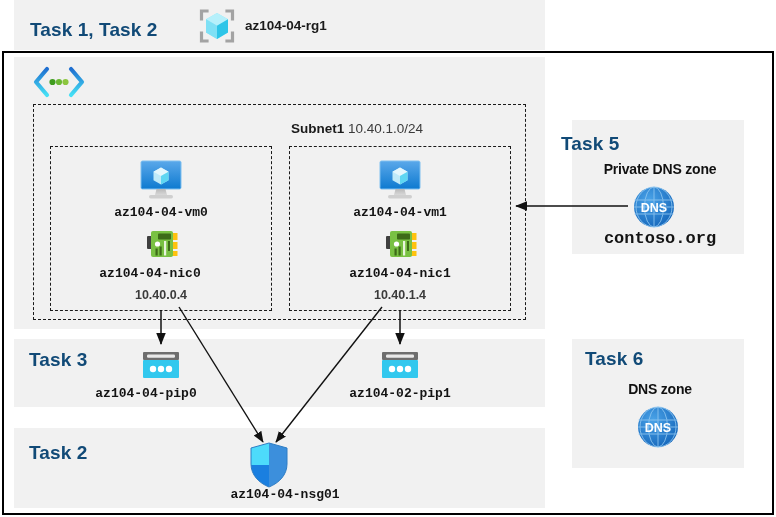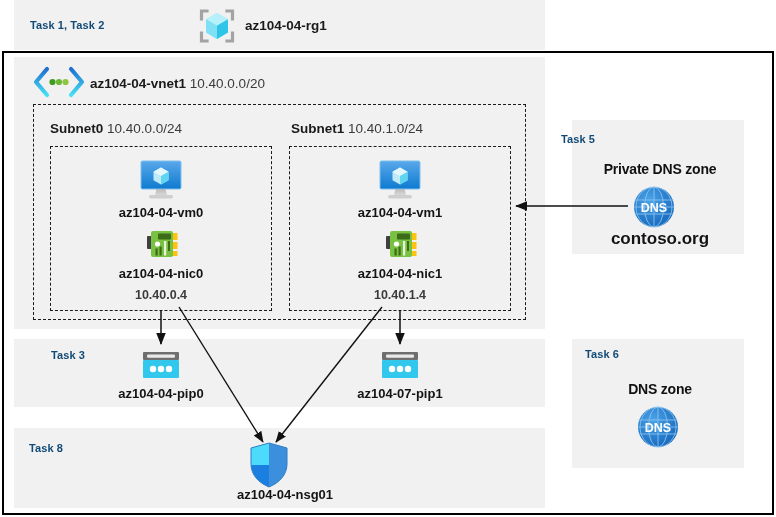--- a/index.html
+++ b/index.html
@@ -19,21 +19,21 @@
   }
   .panel {
     position: absolute;
     background: #f1f1f1;
     box-sizing: border-box;
   }
   .task-label {
     position: absolute;
     color: #114a77;
     font-weight: bold;
-    font-size: 11px;
+    font-size: 19px;
     letter-spacing: 0.1px;
     white-space: nowrap;
   }
   .hdr-bold {
     font-weight: bold;
     color: #1a1a1a;
   }
   .hdr-reg {
     font-weight: normal;
     color: #3b3b3b;
@@ -43,20 +43,21 @@
     font-size: 13.5px;
     white-space: nowrap;
   }
   .res-name {
     position: absolute;
     font-weight: bold;
     font-size: 13px;
     color: #141414;
     white-space: nowrap;
     text-align: center;
+    font-family: Liberation Mono, monospace;
   }
   .res-ip {
     position: absolute;
     font-weight: bold;
     font-size: 12.5px;
     color: #3b3b3b;
     white-space: nowrap;
     text-align: center;
   }
   .centered {
@@ -141,31 +142,23 @@
         </linearGradient>
       </defs>
       <path d="M14 2 L3 15 L14 28" stroke="url(#vnetg1)" stroke-width="4.2" fill="none" stroke-linecap="round" stroke-linejoin="round"></path>
       <path d="M38 2 L49 15 L38 28" stroke="url(#vnetg2)" stroke-width="4.2" fill="none" stroke-linecap="round" stroke-linejoin="round"></path>
       <circle cx="19.5" cy="15" r="3.1" fill="#3f9c1e"></circle>
       <circle cx="26" cy="15" r="3.1" fill="#6bb934"></circle>
       <circle cx="32.5" cy="15" r="3.1" fill="#8cc63f"></circle>
     </svg>
   </div>
 
-  <div class="title-line" style="left:90px; top:76px;">
-    <span class="hdr-bold">az104-04-vnet1</span>
-    <span class="hdr-reg"> 10.40.0.0/20</span>
-  </div>
 
   <div class="dashed-box" style="left:33px; top:104px; width:493px; height:216px;"></div>
 
-  <div class="title-line" style="left:50px; top:121px;">
-    <span class="hdr-bold">Subnet0</span>
-    <span class="hdr-reg"> 10.40.0.0/24</span>
-  </div>
   <div class="dashed-box" style="left:50px; top:146px; width:222px; height:165px;"></div>
 
   <div class="icon" style="left:137px; top:159px;">
     <svg width="48" height="42" viewBox="0 0 48 42">
       <defs>
         <linearGradient id="vmscr0" x1="0" y1="0" x2="0" y2="1">
           <stop offset="0" stop-color="#5aa8ea"></stop>
           <stop offset="1" stop-color="#0e7ad0"></stop>
         </linearGradient>
         <linearGradient id="vmstand0" x1="0" y1="0" x2="0" y2="1">
@@ -192,21 +185,21 @@
       <rect x="27" y="23" width="5.5" height="5" fill="#ffc20e"></rect>
       <rect x="6" y="3" width="22" height="26" rx="2" fill="#79c143"></rect>
       <rect x="13" y="5.5" width="13" height="6" rx="0.8" fill="#3d6b18"></rect>
       <circle cx="12.5" cy="16" r="2.6" fill="#ffffff"></circle>
       <rect x="10.5" y="20.5" width="2.2" height="7" fill="#3d6b18"></rect>
       <rect x="14.5" y="18.5" width="2.2" height="9" fill="#3d6b18"></rect>
       <rect x="19" y="13" width="2.2" height="14.5" fill="#e9f4dd"></rect>
       <rect x="23" y="13" width="2" height="10" fill="#3d6b18"></rect>
     </svg>
   </div>
-  <div class="res-name centered" style="left:161px; top:266px;">az104-04-nic0</div>
+  <div class="res-name centered" style="left:150px; top:266px;">az104-04-nic0</div>
   <div class="res-ip centered" style="left:161px; top:288px;">10.40.0.4</div>
 
   <div class="title-line" style="left:291px; top:121px;">
     <span class="hdr-bold">Subnet1</span>
     <span class="hdr-reg"> 10.40.1.0/24</span>
   </div>
   <div class="dashed-box" style="left:289px; top:146px; width:222px; height:165px;"></div>
 
   <div class="icon" style="left:376px; top:159px;">
     <svg width="48" height="42" viewBox="0 0 48 42">
@@ -270,45 +263,45 @@
         <line x1="4" y1="22" x2="44" y2="22"></line>
         <line x1="4.5" y1="29" x2="43.5" y2="29"></line>
       </g>
       <text x="24" y="27" font-family="Liberation Sans, sans-serif" font-size="12.5" font-weight="bold" fill="#ffffff" text-anchor="middle">DNS</text>
     </svg>
   </div>
 
   <div class="res-name centered" style="left:660px; top:229px; font-size:17px;">contoso.org</div>
 
   <div class="panel" style="left:14px; top:339px; width:531px; height:68px;"></div>
-  <div class="task-label" style="left:29px; top:349px;margin-left:22px;">Task 3</div>
+  <div class="task-label" style="left:29px; top:349px;">Task 3</div>
 
   <div class="icon" style="left:141px; top:350px;">
     <svg width="40" height="32" viewBox="0 0 40 32">
       <rect x="2" y="2" width="36" height="8" rx="1" fill="#6e6e6e"></rect>
       <rect x="6" y="4.5" width="28" height="3.2" rx="1.2" fill="#e9e9e9"></rect>
       <rect x="2" y="10" width="36" height="18" rx="1" fill="#32c8ee"></rect>
       <circle cx="12" cy="19" r="3.2" fill="#ffffff"></circle>
       <circle cx="20" cy="19" r="3.2" fill="#ffffff"></circle>
       <circle cx="28" cy="19" r="3.2" fill="#ffffff"></circle>
     </svg>
   </div>
-  <div class="res-name centered" style="left:161px; top:386px;">az104-04-pip0</div>
+  <div class="res-name centered" style="left:146px; top:386px;">az104-04-pip0</div>
 
   <div class="icon" style="left:380px; top:350px;">
     <svg width="40" height="32" viewBox="0 0 40 32">
       <rect x="2" y="2" width="36" height="8" rx="1" fill="#6e6e6e"></rect>
       <rect x="6" y="4.5" width="28" height="3.2" rx="1.2" fill="#e9e9e9"></rect>
       <rect x="2" y="10" width="36" height="18" rx="1" fill="#32c8ee"></rect>
       <circle cx="12" cy="19" r="3.2" fill="#ffffff"></circle>
       <circle cx="20" cy="19" r="3.2" fill="#ffffff"></circle>
       <circle cx="28" cy="19" r="3.2" fill="#ffffff"></circle>
     </svg>
   </div>
-  <div class="res-name centered" style="left:400px; top:386px;">az104-07-pip1</div>
+  <div class="res-name centered" style="left:400px; top:386px;">az104-02-pip1</div>
 
   <div class="panel" style="left:572px; top:339px; width:172px; height:129px;"></div>
   <div class="task-label" style="left:585px; top:348px;">Task 6</div>
   <div class="zone-title centered" style="left:660px; top:381px;">DNS zone</div>
 
   <div class="icon" style="left:634px; top:405px;">
     <svg width="48" height="44" viewBox="0 0 48 44">
       <defs>
         <radialGradient id="dnsg2" cx="0.38" cy="0.32" r="0.78">
           <stop offset="0" stop-color="#4aa3e8"></stop>
@@ -322,21 +315,21 @@
         <line x1="24" y1="2" x2="24" y2="42"></line>
         <line x1="4.5" y1="15" x2="43.5" y2="15"></line>
         <line x1="4" y1="22" x2="44" y2="22"></line>
         <line x1="4.5" y1="29" x2="43.5" y2="29"></line>
       </g>
       <text x="24" y="27" font-family="Liberation Sans, sans-serif" font-size="12.5" font-weight="bold" fill="#ffffff" text-anchor="middle">DNS</text>
     </svg>
   </div>
 
   <div class="panel" style="left:14px; top:428px; width:531px; height:80px;"></div>
-  <div class="task-label" style="left:29px; top:442px;">Task 8</div>
+  <div class="task-label" style="left:29px; top:442px;">Task 2</div>
 
   <div class="icon" style="left:248px; top:442px;">
     <svg width="42" height="46" viewBox="0 0 42 46">
       <defs>
         <clipPath id="shieldclip">
           <path d="M21 1 L39 6 L39 22 C39 33 31 41 21 45 C11 41 3 33 3 22 L3 6 Z"></path>
         </clipPath>
       </defs>
       <g clip-path="url(#shieldclip)">
         <rect x="0" y="0" width="21" height="23" fill="#4ddbfb"></rect>

